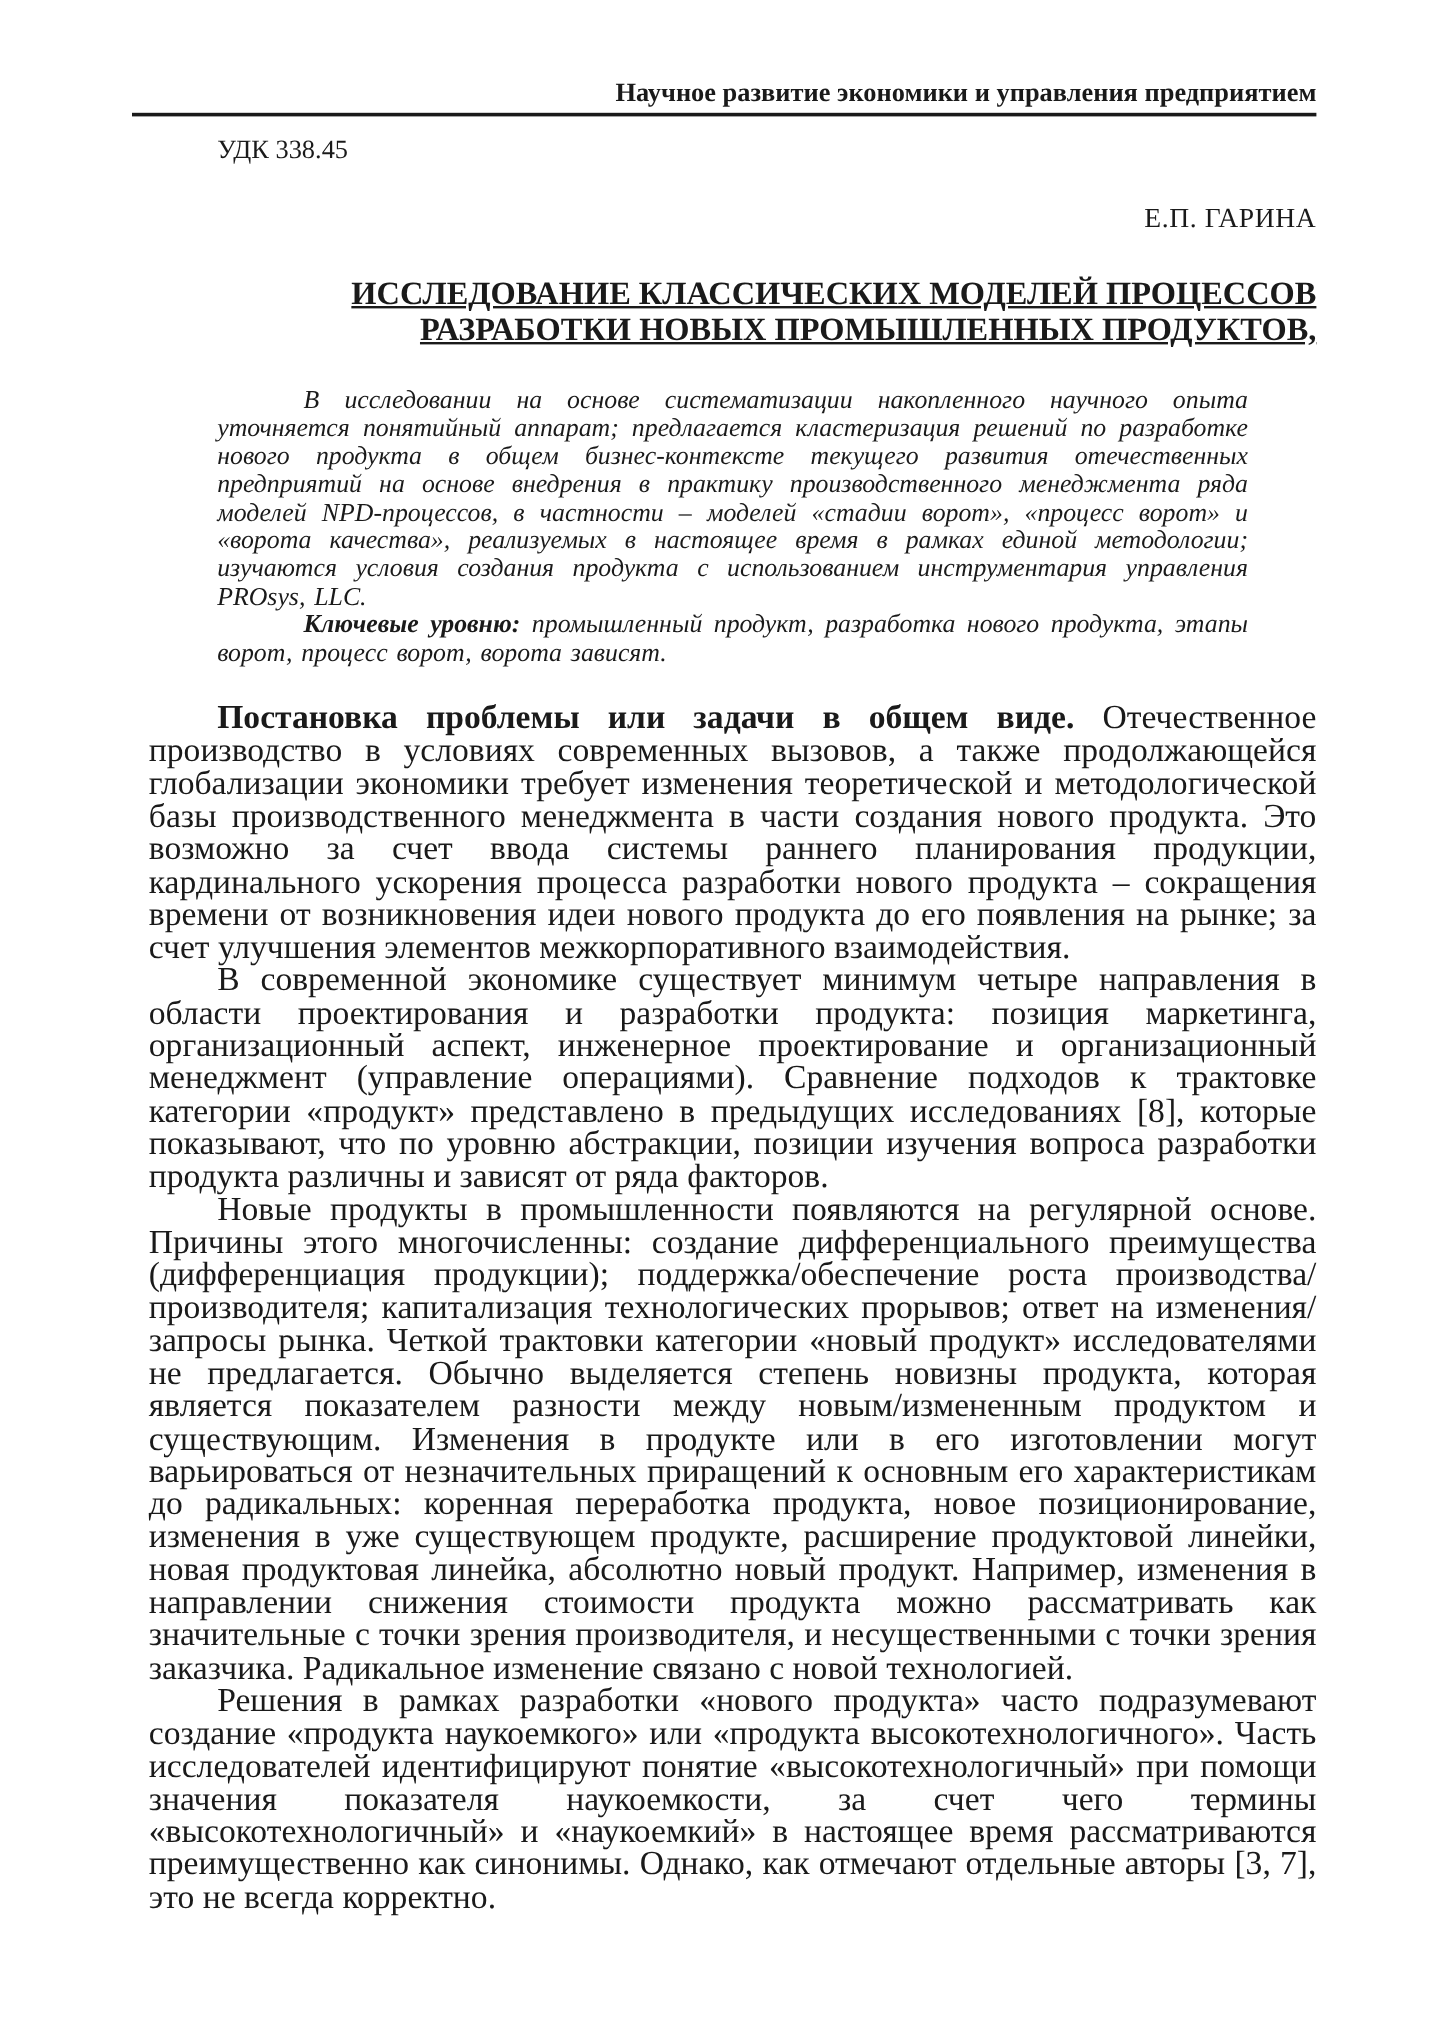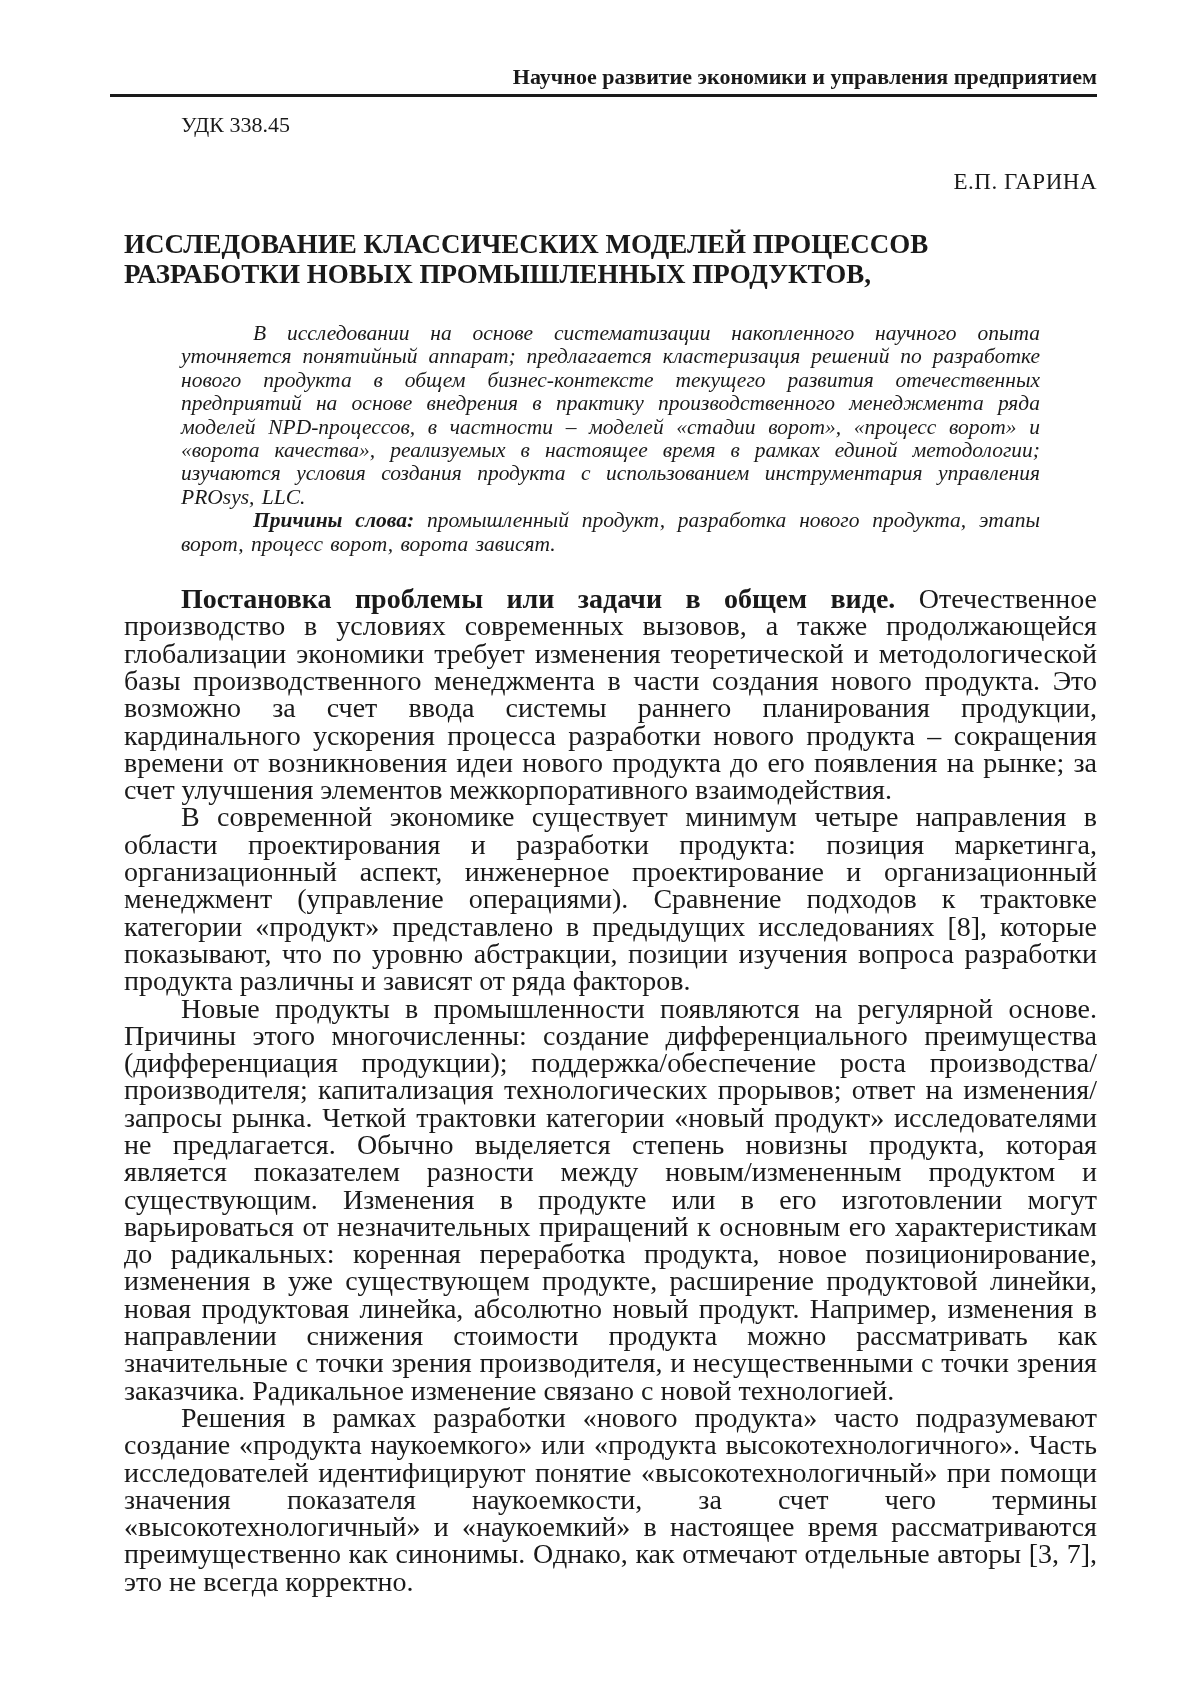--- a/index.html
+++ b/index.html
@@ -39,24 +39,25 @@
   }
   .author{
     margin-top:31px;
     text-align:right;
     font-size:23px;
     line-height:26px;
     letter-spacing:.5px;
   }
   .title{
     margin:34px 0 0 0;
-    text-align:left;
+    text-align:right;
     font-size:27px;
     line-height:30px;
     font-weight:bold;
+    text-decoration:underline;
   }
   .abstract{
     margin:33px 57px 0 57px;
     font-style:italic;
     font-size:21.5px;
     line-height:23.4px;
     text-align:justify;
     text-indent:72px;
     word-spacing:2px;
   }
@@ -111,21 +112,21 @@
 
     <div class="author">Е.П. ГАРИНА</div>
 
     <h1 class="title">
       <span>ИССЛЕДОВАНИЕ КЛАССИЧЕСКИХ МОДЕЛЕЙ ПРОЦЕССОВ</span><br>
       <span>РАЗРАБОТКИ НОВЫХ ПРОМЫШЛЕННЫХ ПРОДУКТОВ,</span><br>
     </h1>
 
     <div class="abstract">В исследовании на основе систематизации накопленного научного опыта уточняется понятийный аппарат; предлагается кластеризация решений по разработке нового продукта в общем бизнес-контексте текущего развития отечественных предприятий на основе внедрения в практику производственного менеджмента ряда моделей NPD-процессов, в частности – моделей «стадии ворот», «процесс ворот» и «ворота качества», реализуемых в настоящее время в рамках единой методологии; изучаются условия создания продукта с использованием инструментария управления PROsys, LLC.</div>
 
-    <div class="keywords"><span class="kw-label">Причины слова: </span><span>промышленный продукт, разработка нового продукта, этапы ворот, процесс ворот, ворота зависят.</span></div>
+    <div class="keywords"><span class="kw-label">Ключевые уровню: </span><span>промышленный продукт, разработка нового продукта, этапы ворот, процесс ворот, ворота зависят.</span></div>
 
     <div class="body-text">
       <p><span class="lead">Постановка проблемы или задачи в общем виде. </span><span>Отечественное производство в условиях современных вызовов, а также продолжающейся глобализации экономики требует изменения теоретической и методологической базы производственного менеджмента в части создания нового продукта. Это возможно за счет ввода системы раннего планирования продукции, кардинального ускорения процесса разработки нового продукта – сокращения времени от возникновения идеи нового продукта до его появления на рынке; за счет улучшения элементов межкорпоративного взаимодействия.</span></p>
       <p>В современной экономике существует минимум четыре направления в области проектирования и разработки продукта: позиция маркетинга, организационный аспект, инженерное проектирование и организационный менеджмент (управление операциями). Сравнение подходов к трактовке категории «продукт» представлено в предыдущих исследованиях [8], которые показывают, что по уровню абстракции, позиции изучения вопроса разработки продукта различны и зависят от ряда факторов.</p>
       <p>Новые продукты в промышленности появляются на регулярной основе. Причины этого многочисленны: создание дифференциального преимущества (дифференциация продукции); поддержка/обеспечение роста производства/производителя; капитализация технологических прорывов; ответ на изменения/запросы рынка. Четкой трактовки категории «новый продукт» исследователями не предлагается. Обычно выделяется степень новизны продукта, которая является показателем разности между новым/измененным продуктом и существующим. Изменения в продукте или в его изготовлении могут варьироваться от незначительных приращений к основным его характеристикам до радикальных: коренная переработка продукта, новое позиционирование, изменения в уже существующем продукте, расширение продуктовой линейки, новая продуктовая линейка, абсолютно новый продукт. Например, изменения в направлении снижения стоимости продукта можно рассматривать как значительные с точки зрения производителя, и несущественными с точки зрения заказчика. Радикальное изменение связано с новой технологией.</p>
       <p>Решения в рамках разработки «нового продукта» часто подразумевают создание «продукта наукоемкого» или «продукта высокотехнологичного». Часть исследователей идентифицируют понятие «высокотехнологичный» при помощи значения показателя наукоемкости, за счет чего термины «высокотехнологичный» и «наукоемкий» в настоящее время рассматриваются преимущественно как синонимы. Однако, как отмечают отдельные авторы [3, 7], это не всегда корректно.</p>
     </div>
 
   </div>
 

